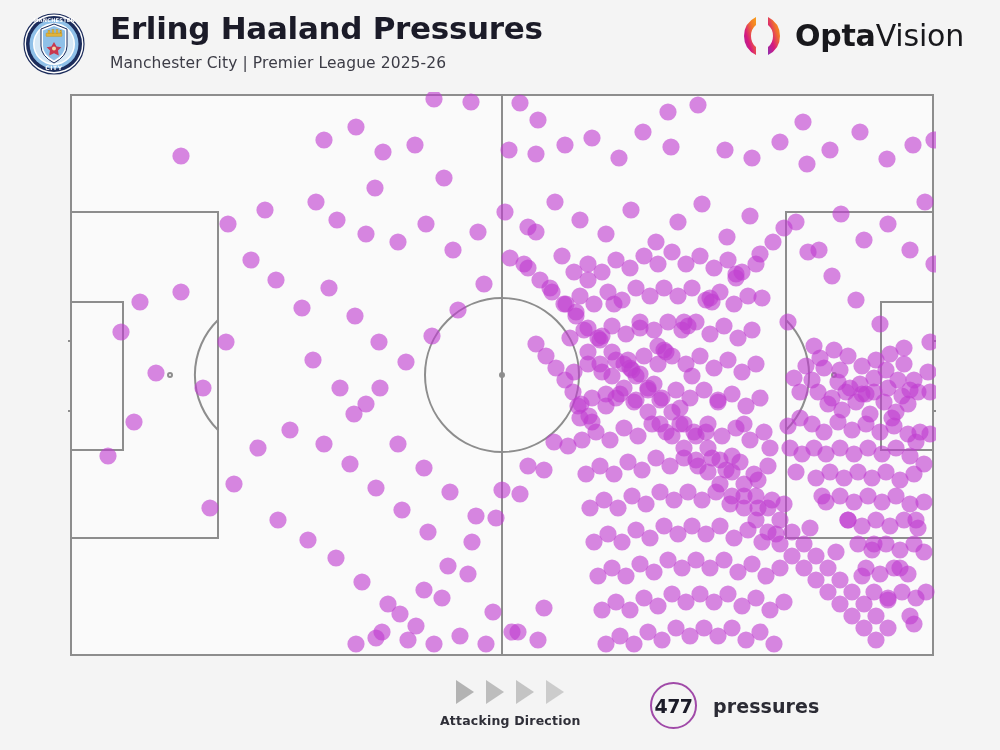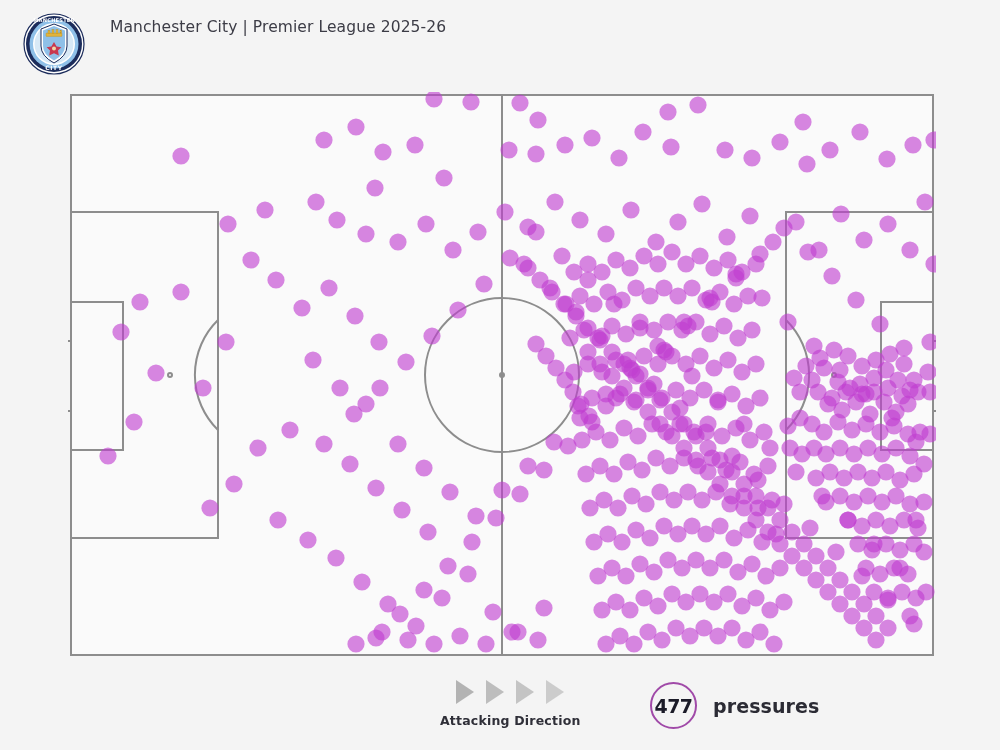--- a/index.html
+++ b/index.html
@@ -118,23 +118,39 @@
           <rect x="38" y="18.4" width="1.6" height="2.8"></rect>
         </g>
         <path d="M32 30 L34.6 34.4 L39.4 35.2 L36 38.6 L36.8 43.4 L32 41.2 L27.2 43.4 L28 38.6 L24.6 35.2 L29.4 34.4 Z" fill="#c8384f"></path>
         <circle cx="32" cy="36.6" r="2" fill="#f0d7a8"></circle>
         <text x="32" y="9.6" font-size="5.1" font-weight="bold" fill="#ffffff" text-anchor="middle" font-family="DejaVu Sans, sans-serif" letter-spacing="0.2">MANCHESTER</text>
         <text x="32" y="58" font-size="6" font-weight="bold" fill="#ffffff" text-anchor="middle" font-family="DejaVu Sans, sans-serif" letter-spacing="0.6">CITY</text>
       </svg>
     </div>
 
     <div id="title-block">
+      <div id="page-title">Erling Haaland Pressures</div>
       <div id="page-subtitle">Manchester City | Premier League 2025-26</div>
     </div>
 
+    <div id="opta-logo">
+      <svg id="opta-mark" viewBox="0 0 44 44">
+        <defs>
+          <linearGradient id="optagrad" x1="0" y1="1" x2="1" y2="0">
+            <stop offset="0%" stop-color="#8e2fb0"></stop>
+            <stop offset="35%" stop-color="#d6187f"></stop>
+            <stop offset="70%" stop-color="#f2762a"></stop>
+            <stop offset="100%" stop-color="#f9a11b"></stop>
+          </linearGradient>
+        </defs>
+        <path d="M16 3 Q4 9 4 22 Q4 35 16 41 L16 33 Q11 29 11 22 Q11 15 16 11 Z" fill="url(#optagrad)"></path>
+        <path d="M28 3 Q40 9 40 22 Q40 35 28 41 L28 33 Q33 29 33 22 Q33 15 28 11 Z" fill="url(#optagrad)"></path>
+      </svg>
+      <div class="opta-word"><span class="opta-bold">Opta</span><span class="opta-light">Vision</span></div>
+    </div>
   </div>
 
   <div id="pitch-wrap">
     <svg id="pitch-svg" viewBox="0 0 868 566">
       <rect class="pitch-bg" x="3" y="3" width="862" height="560"></rect>
       <g id="pitch-lines">
           <rect x="3" y="3" width="862" height="560" class="pitch-line"></rect>
           <line x1="434" y1="3" x2="434" y2="563" class="pitch-line"></line>
           <circle cx="434" cy="283" r="77" class="pitch-line"></circle>
           <rect x="3" y="120" width="147" height="326" class="pitch-line"></rect>

